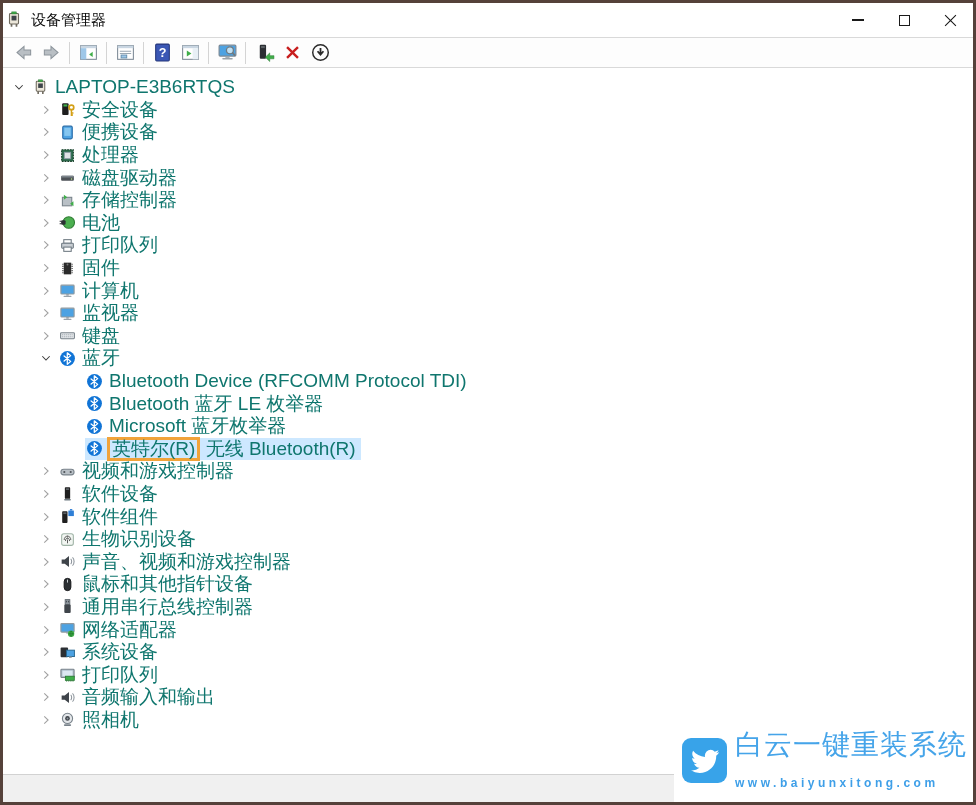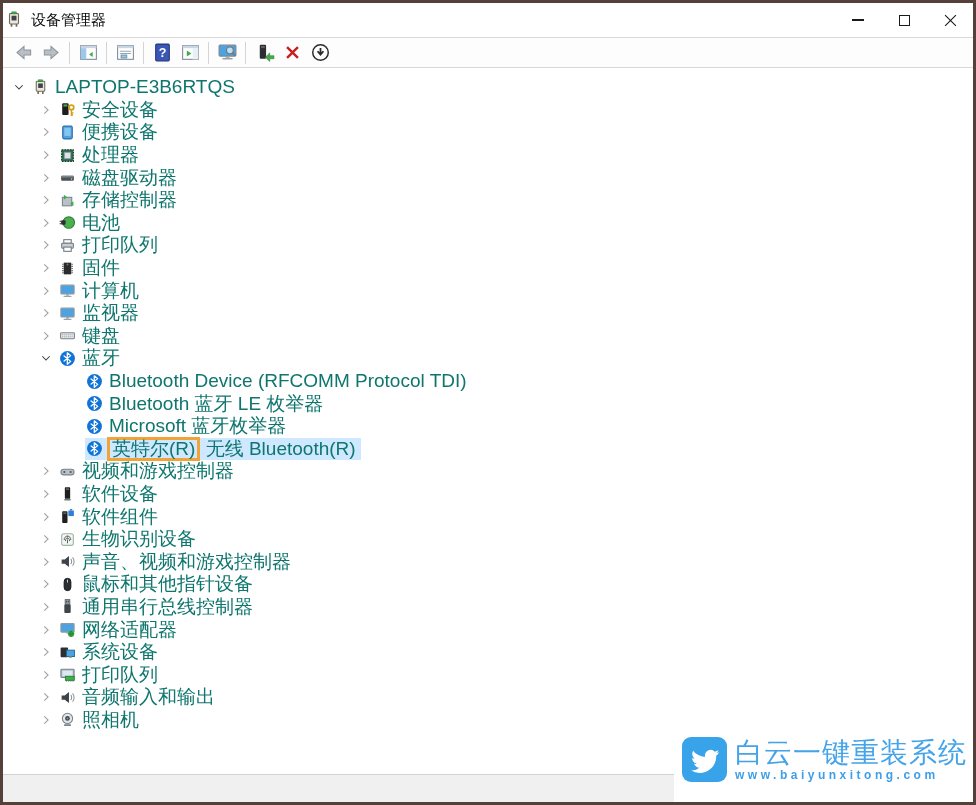--- a/index.html
+++ b/index.html
@@ -37,25 +37,25 @@
   .chev { width:16px; height:16px; flex:0 0 auto; margin-right:4px; display:flex; align-items:center; justify-content:center; }
   .chev svg { width:14px; height:14px; display:block; }
   .dev-icon { width:18px; height:18px; flex:0 0 auto; margin-right:6px; display:flex; align-items:center; justify-content:center; }
   .dev-icon svg { width:17px; height:17px; display:block; }
   .row-core { display:flex; align-items:center; height:100%; padding-right:5px; }
   .row-core.selected { background:#cde8ff; }
   .ann-box { display:inline-block; border:3px solid #f1a33a; padding:0 2px; margin:-3px 0 -3px -2px; line-height:18px; position:relative; z-index:2; }
   
   .statusbar { height:28px; background:#f0f0f0; border-top:1px solid #d2d2d2; flex:0 0 auto; }
   
-  .watermark { position:absolute; right:0; bottom:0; background:#fff; display:flex; align-items:center; padding:4px 6px 20px 8px; gap:8px; z-index:5; }
+  .watermark { position:absolute; right:0; bottom:0; background:#fff; display:flex; align-items:center; padding:4px 6px 12px 8px; gap:8px; z-index:5; }
   .wm-logo { width:45px; height:45px; border-radius:9px; background:#38a3e9; display:flex; align-items:center; justify-content:center; flex:0 0 auto; }
   .wm-logo svg { width:34px; height:34px; display:block; }
   .wm-title { font-size:28px; color:#45a4e9; letter-spacing:1px; font-weight:400; line-height:30px; }
-  .wm-url { font-size:12px; color:#3e9fe8; letter-spacing:3.5px; font-weight:bold; margin-top:0px; }
+  .wm-url { font-size:12px; color:#3e9fe8; letter-spacing:3.5px; font-weight:bold; margin-top:16px; }
 </style>
 </head>
 <body>
 
 <div class="window">
 
   <div class="titlebar">
     <span class="app-icon">
         <svg viewBox="0 0 16 16">
           <rect x="4" y="2.2" width="8" height="9.3" rx="0.8" fill="#ece7da" stroke="#6f6a5f" stroke-width="1"></rect>

